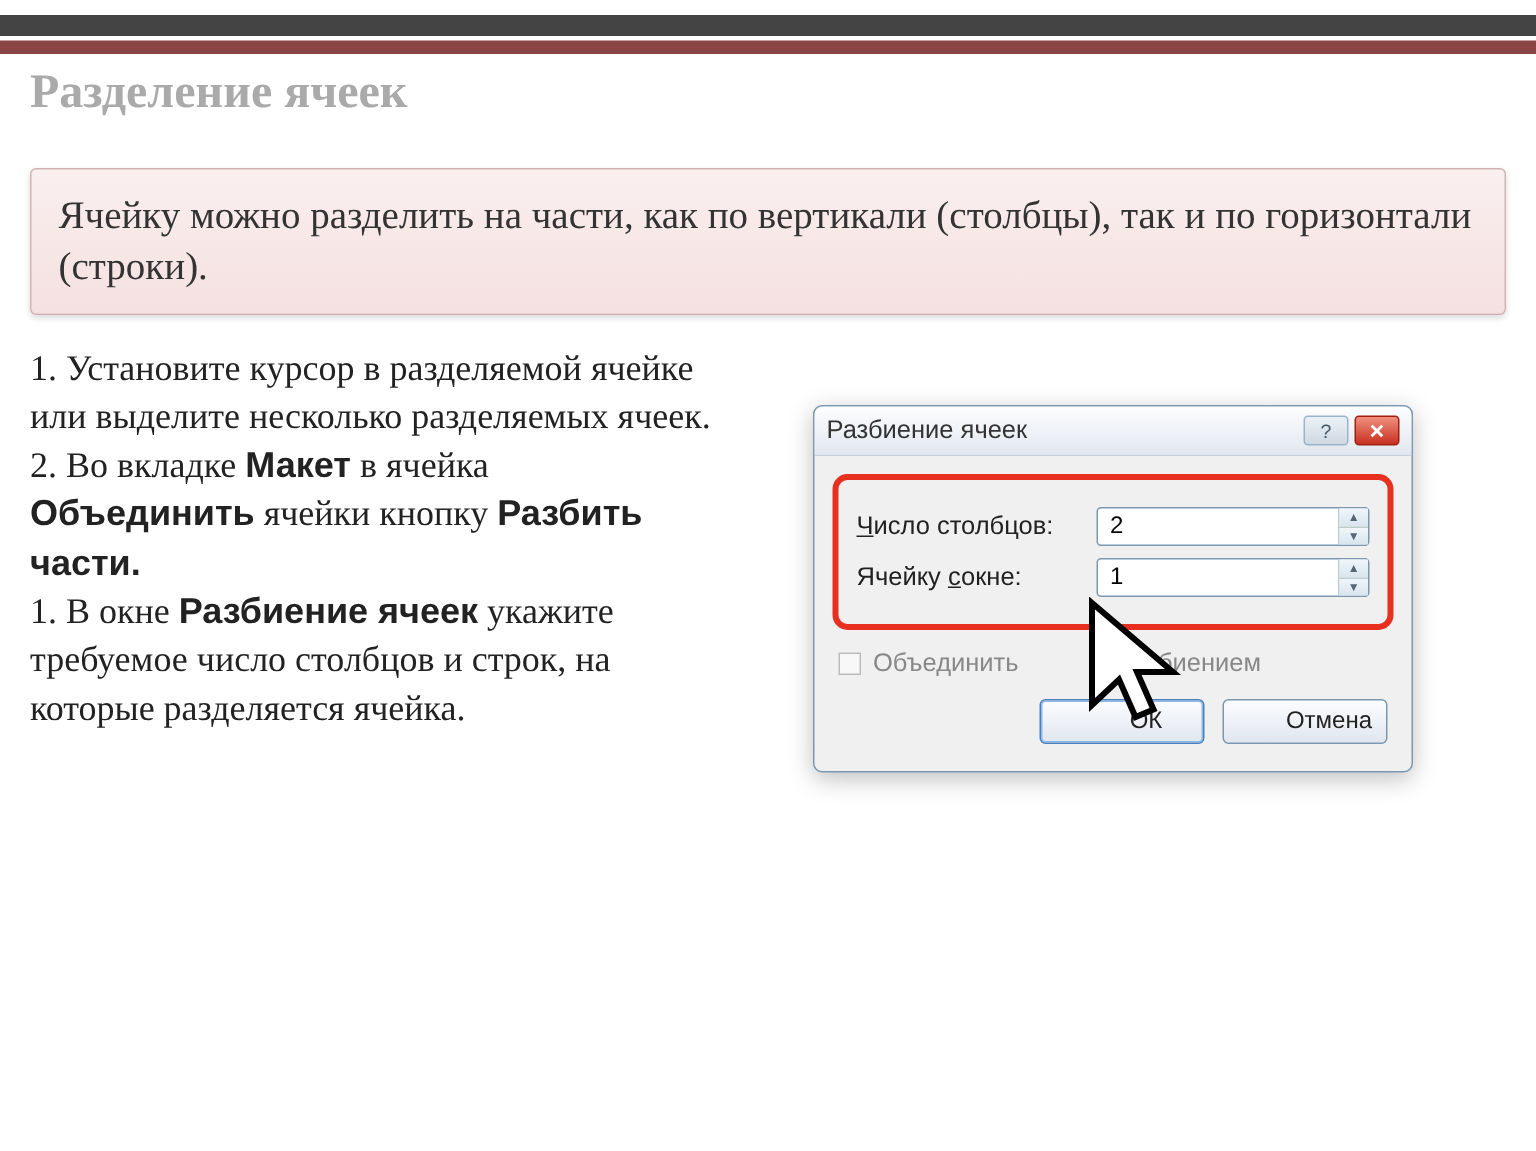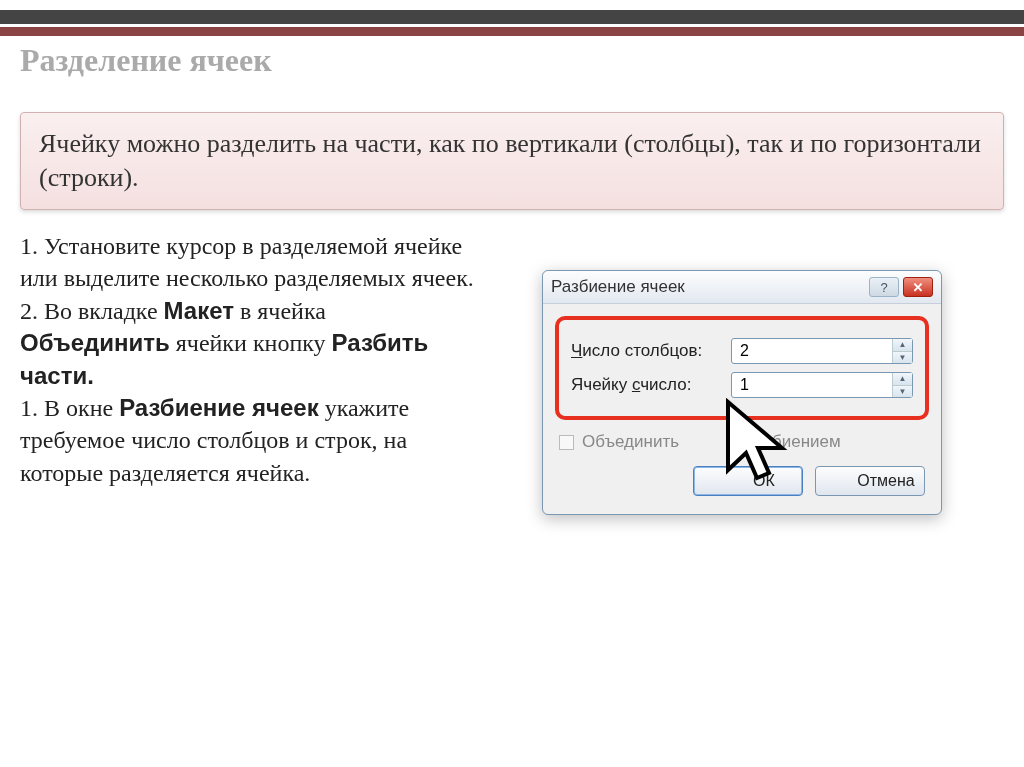--- a/index.html
+++ b/index.html
@@ -82,21 +82,21 @@
             <div class="field-label"><span class="underline">Ч</span><span>исло столбцов:</span></div>
             <div class="spinner">
               <div class="spinner-input">2</div>
               <div class="spinner-btns">
                 <div class="spinner-up">▲</div>
                 <div class="spinner-down">▼</div>
               </div>
             </div>
           </div>
           <div class="field-row">
-            <div class="field-label"><span>Ячейку </span><span class="underline">с</span><span>число:</span></div>
+            <div class="field-label"><span>Ячейку </span><span class="underline">с</span><span>окне:</span></div>
             <div class="spinner">
               <div class="spinner-input">1</div>
               <div class="spinner-btns">
                 <div class="spinner-up">▲</div>
                 <div class="spinner-down">▼</div>
               </div>
             </div>
           </div>
         </div>
         <div class="checkbox-row">

